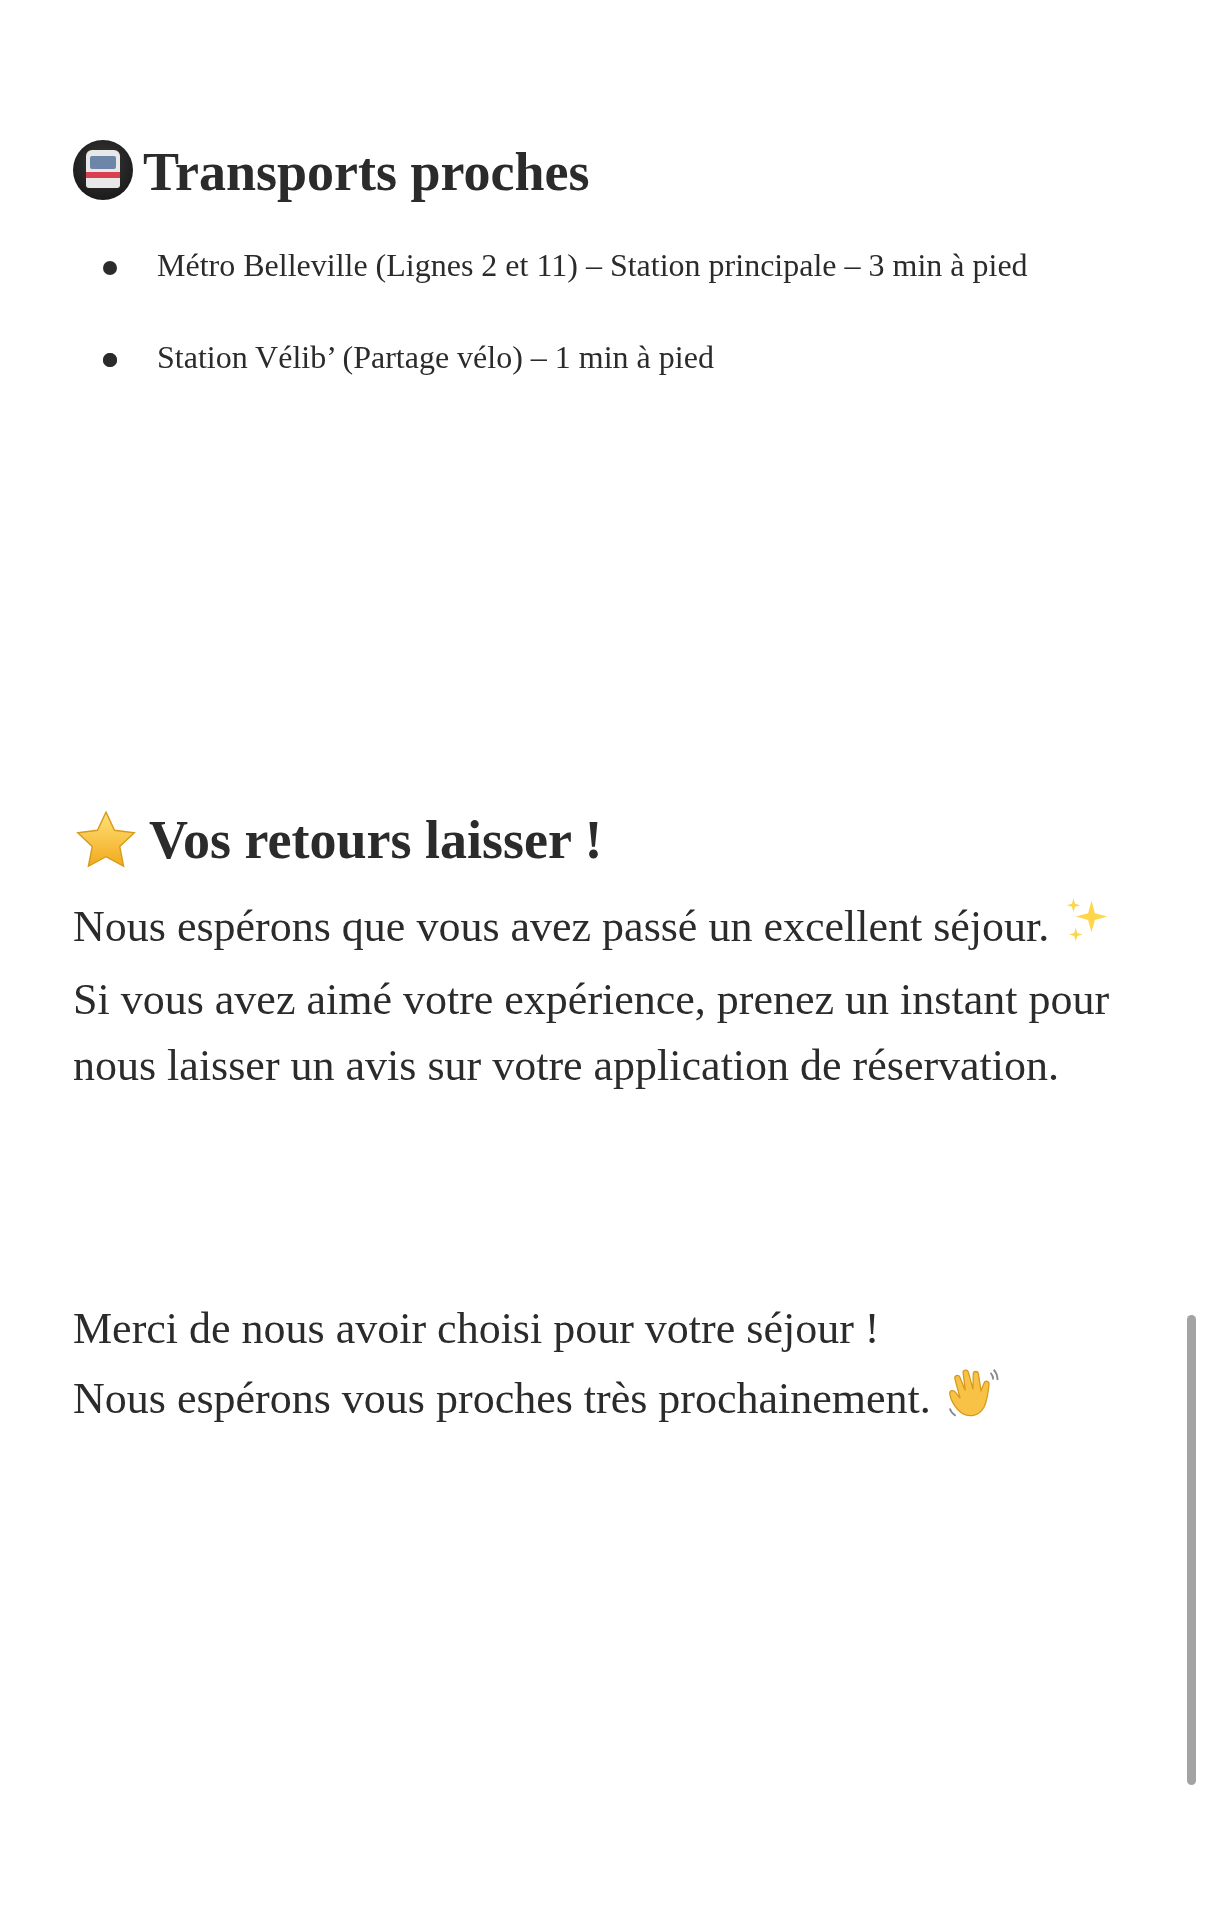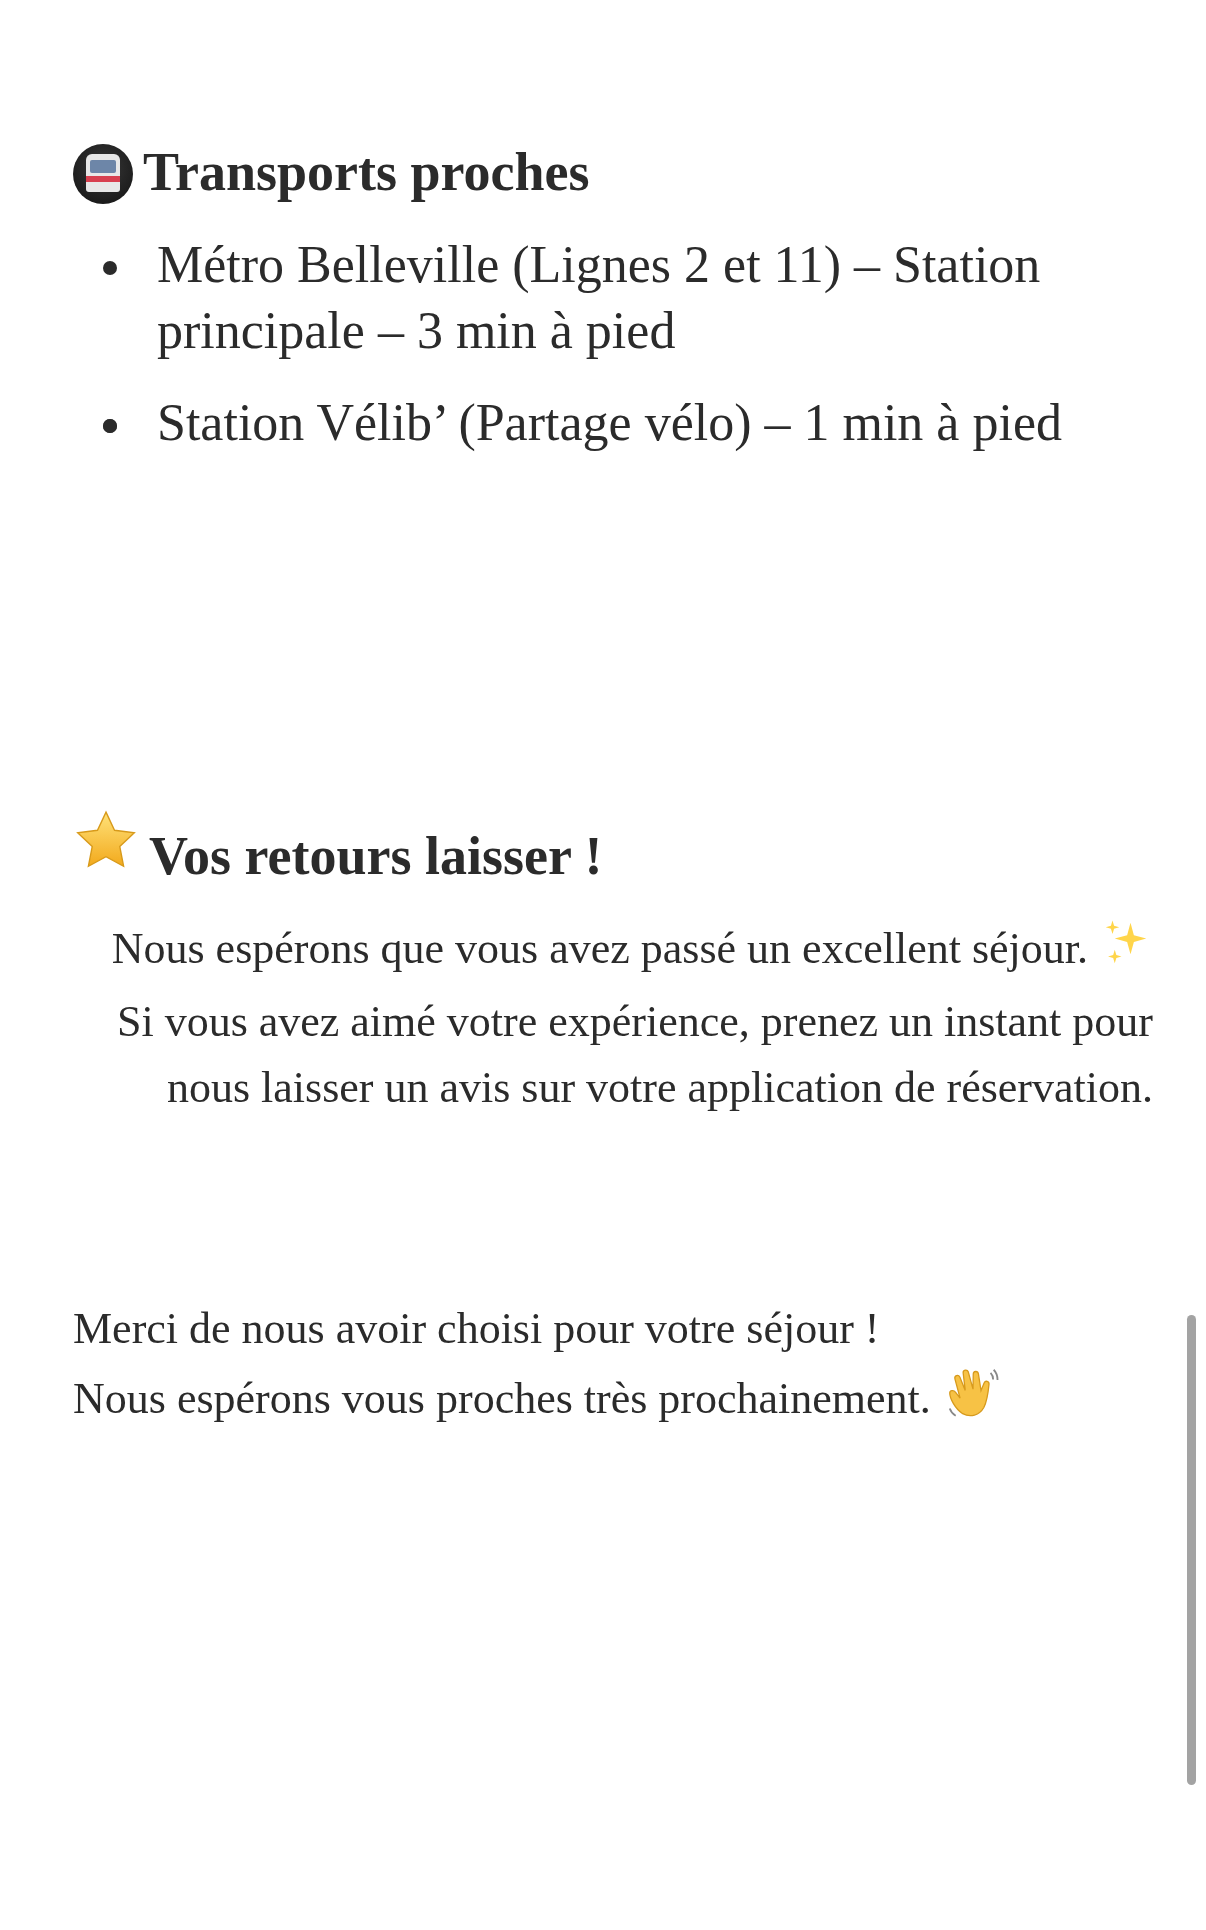--- a/index.html
+++ b/index.html
@@ -23,37 +23,37 @@
   }
   .h2 {
     position: absolute;
     left: 0;
     font-weight: bold;
     font-size: 54px;
     line-height: 64px;
     color: #2b2b2b;
     white-space: nowrap;
     display: flex;
-    align-items: flex-end;
+    align-items: flex-start;
   }
   .emoji {
     display: inline-block;
     margin-right: 10px;
   }
   .list {
     position: absolute;
     left: 0;
     margin: 0;
     padding: 0;
     list-style: none;
   }
   .li {
     position: relative;
     padding-left: 84px;
-    font-size: 52px;
+    font-size: 32px;
     line-height: 66px;
     margin-bottom: 26px;
     width: 1040px;
   }
   .bullet {
     position: absolute;
     left: 30px;
     top: 29px;
     width: 14px;
     height: 14px;
@@ -154,21 +154,21 @@
             <stop offset="0" stop-color="#ffe27a"></stop>
             <stop offset="1" stop-color="#f2a91c"></stop>
           </linearGradient>
         </defs>
         <path d="M12 1.5l3.1 6.6 7.2.9-5.3 5 1.4 7.2L12 17.7l-6.4 3.5 1.4-7.2-5.3-5 7.2-.9z" fill="url(#sg)" stroke="#d89a1a" stroke-width="0.5"></path>
       </svg>
     </span>
     <span>Vos retours laisser !</span>
   </div>
 
-  <p class="para" style="top:916px;text-align:right;">
+  <p class="para" style="top:894px;">
     <span>Nous espérons que vous avez passé un excellent séjour.</span>
     <span class="sparkles-icon">
       <svg width="54" height="54" viewBox="0 0 24 24">
         <path d="M14 3l1.5 5.5L21 10l-5.5 1.5L14 17l-1.5-5.5L7 10l5.5-1.5z" fill="#ffd54a"></path>
         <path d="M6 2l.7 2.3L9 5l-2.3.7L6 8l-.7-2.3L3 5l2.3-.7z" fill="#ffd54a"></path>
         <path d="M7 15l.7 2.3L10 18l-2.3.7L7 21l-.7-2.3L4 18l2.3-.7z" fill="#ffd54a"></path>
       </svg>
     </span>
     <span>Si vous avez aimé votre expérience, prenez un instant pour nous laisser un avis sur votre application de réservation.</span>
   </p>

